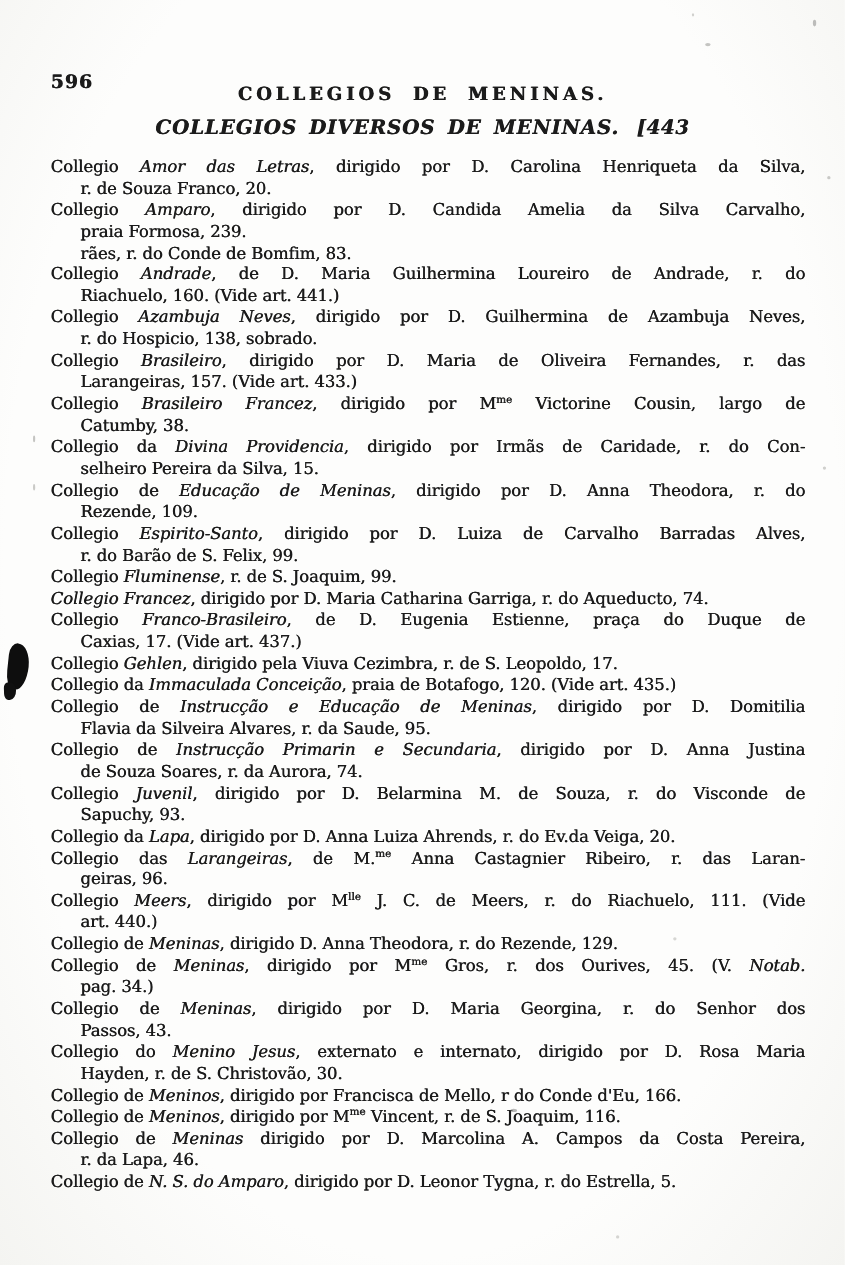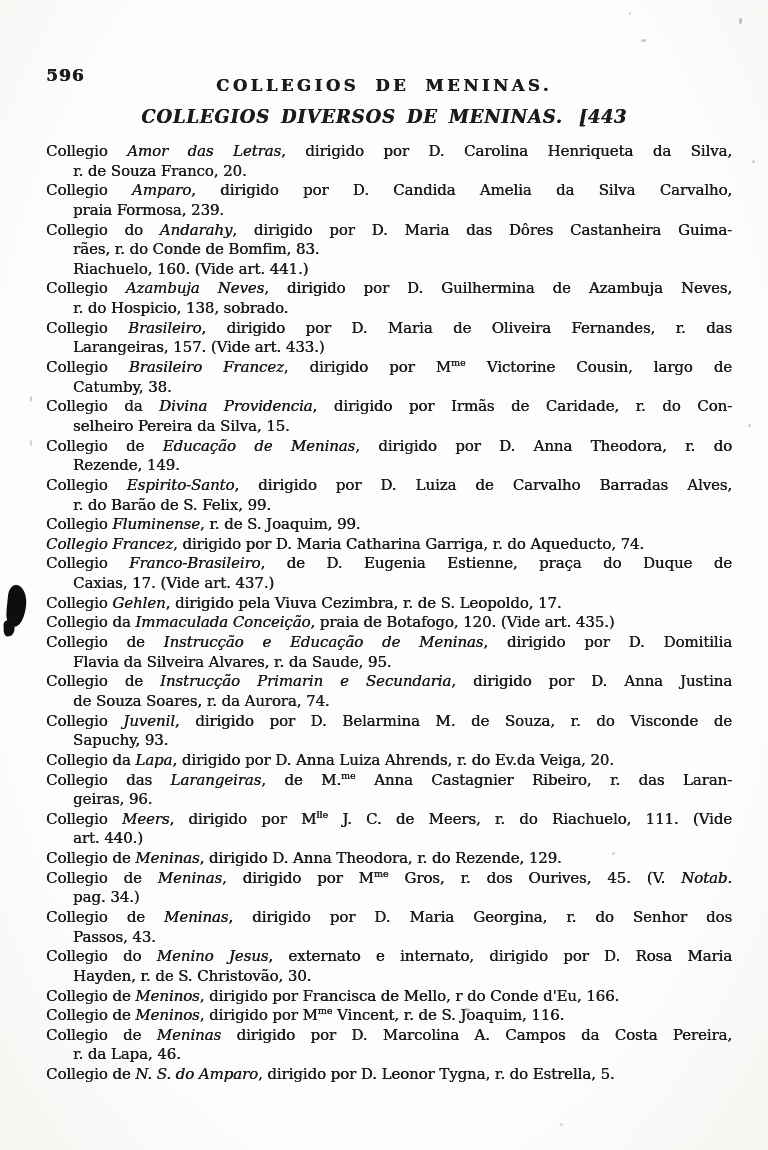--- a/index.html
+++ b/index.html
@@ -72,45 +72,45 @@
   <div class="entries">
       <div class="entry">
         <div class="line"><span>Collegio </span><em>Amor das Letras</em><span>, dirigido por D. Carolina Henriqueta da Silva,</span></div>
         <div class="line indent last"><span>r. de Souza Franco, 20.</span></div>
       </div>
       <div class="entry">
         <div class="line"><span>Collegio </span><em>Amparo</em><span>, dirigido por D. Candida Amelia da Silva Carvalho,</span></div>
         <div class="line indent last"><span>praia Formosa, 239.</span></div>
       </div>
       <div class="entry">
-        <div class="line"><span>Collegio do </span><em>Andarahy</em><span>, dirigido por D. Maria das Dôres Castanheira Guima-</span></div>
         <div class="line indent last"><span>rães, r. do Conde de Bomfim, 83.</span></div>
       </div>
       <div class="entry">
+        <div class="line"><span>Collegio </span><em>Andrade</em><span>, de D. Maria Guilhermina Loureiro de Andrade, r. do</span></div>
         <div class="line indent last"><span>Riachuelo, 160. (Vide art. 441.)</span></div>
       </div>
       <div class="entry">
         <div class="line"><span>Collegio </span><em>Azambuja Neves</em><span>, dirigido por D. Guilhermina de Azambuja Neves,</span></div>
         <div class="line indent last"><span>r. do Hospicio, 138, sobrado.</span></div>
       </div>
       <div class="entry">
         <div class="line"><span>Collegio </span><em>Brasileiro</em><span>, dirigido por D. Maria de Oliveira Fernandes, r. das</span></div>
         <div class="line indent last"><span>Larangeiras, 157. (Vide art. 433.)</span></div>
       </div>
       <div class="entry">
         <div class="line"><span>Collegio </span><em>Brasileiro Francez</em><span>, dirigido por M</span><sup>me</sup><span> Victorine Cousin, largo de</span></div>
         <div class="line indent last"><span>Catumby, 38.</span></div>
       </div>
       <div class="entry">
         <div class="line"><span>Collegio da </span><em>Divina Providencia</em><span>, dirigido por Irmãs de Caridade, r. do Con-</span></div>
         <div class="line indent last"><span>selheiro Pereira da Silva, 15.</span></div>
       </div>
       <div class="entry">
         <div class="line"><span>Collegio de </span><em>Educação de Meninas</em><span>, dirigido por D. Anna Theodora, r. do</span></div>
-        <div class="line indent last"><span>Rezende, 149.</span></div>
+        <div class="line indent last"><span>Rezende, 109.</span></div>
       </div>
       <div class="entry">
         <div class="line"><span>Collegio </span><em>Espirito-Santo</em><span>, dirigido por D. Luiza de Carvalho Barradas Alves,</span></div>
         <div class="line indent last"><span>r. do Barão de S. Felix, 99.</span></div>
       </div>
       <div class="entry">
         <div class="line last"><span>Collegio </span><em>Fluminense</em><span>, r. de S. Joaquim, 99.</span></div>
       </div>
       <div class="entry">
         <div class="line last"><em>Collegio Francez</em><span>, dirigido por D. Maria Catharina Garriga, r. do Aqueducto, 74.</span></div>

